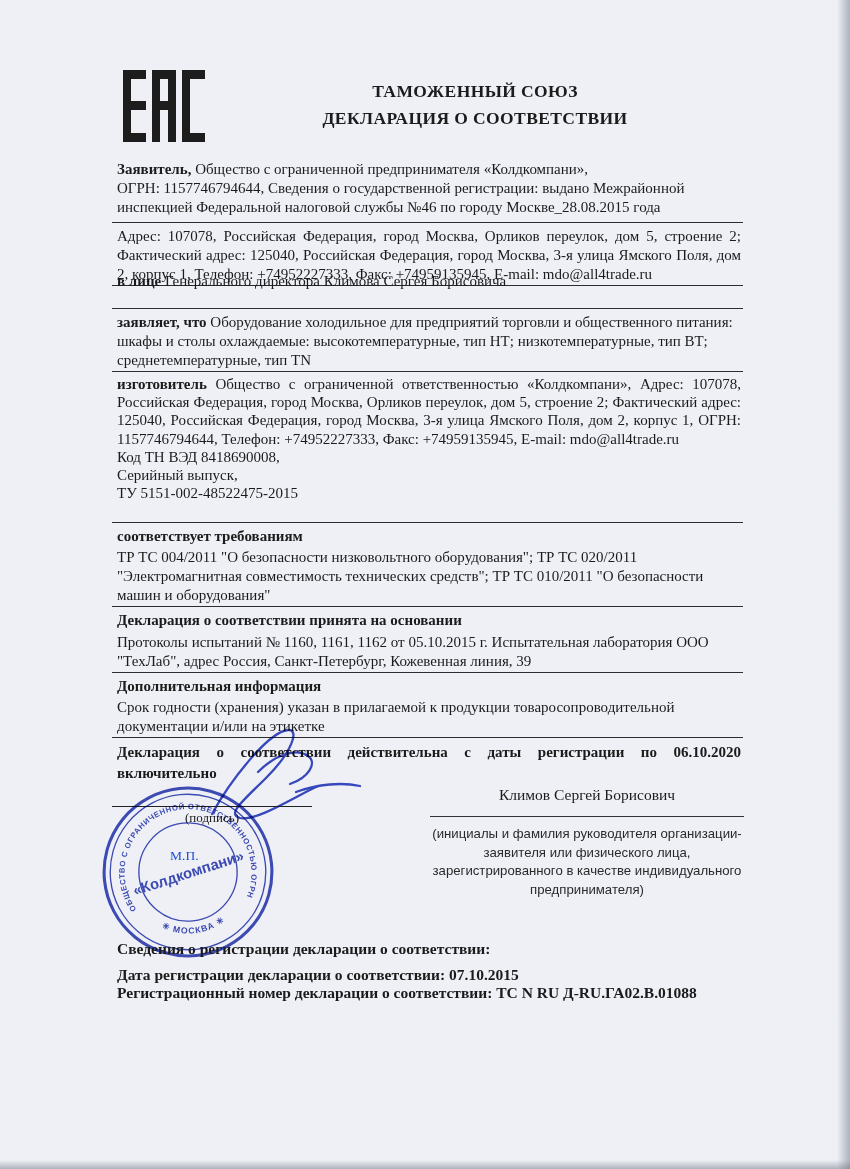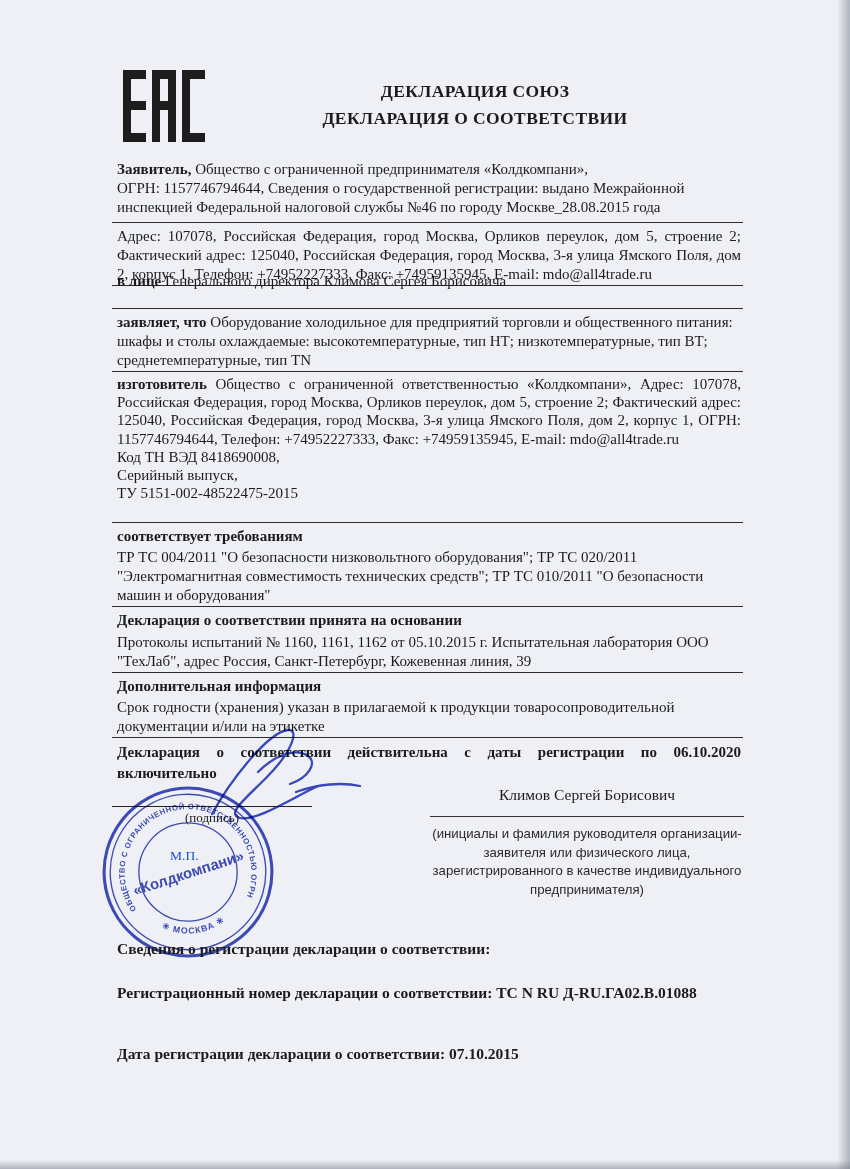--- a/index.html
+++ b/index.html
@@ -58,21 +58,21 @@
       <rect x="45" y="0" width="8" height="72"></rect>
     <rect x="29" y="0" width="24" height="9"></rect>
       <rect x="29" y="31" width="24" height="9"></rect>
     <rect x="59" y="0" width="8" height="72"></rect>
       <rect x="59" y="0" width="23" height="9"></rect>
     <rect x="59" y="63" width="23" height="9"></rect>
   </g>
 </svg>
 
 <div class="titles">
-  <div>ДЕКЛАРАЦИЯ СОЮЗ</div>
+  <div>ТАМОЖЕННЫЙ СОЮЗ</div>
   <div>ДЕКЛАРАЦИЯ О СООТВЕТСТВИИ</div>
 </div>
 
 <div class="sec" style="top:160px">
   <span class="b">Заявитель,</span>
   <span>Общество с ограниченной предпринимателя «Колдкомпани»,</span>
   <span class="blk">ОГРН: 1157746794644, Сведения о государственной регистрации: выдано Межрайонной инспекцией Федеральной налоговой службы №46 по городу Москве_28.08.2015 года</span>
 </div>
 <div class="hr" style="top:222px"></div>
 
@@ -151,16 +151,16 @@
     <textPath href="#ringBottom" startOffset="50%">✳ МОСКВА ✳</textPath>
   </text>
   <text x="86" y="92" text-anchor="middle" transform="rotate(-12 86 86)" font-family="Liberation Sans, sans-serif" font-size="14.5" font-weight="bold" fill="#2f3fb3">«Колдкомпани»</text>
 </svg>
 
 <div class="reg" style="top:940px">Сведения о регистрации декларации о соответствии:</div>
 <div class="reg" style="top:984px">
   <span>Регистрационный номер декларации о соответствии:</span>
   <span>ТС N RU Д-RU.ГА02.В.01088</span>
 </div>
-<div class="reg" style="top:1045px">
+<div class="reg" style="top:966px">
   <span>Дата регистрации декларации о соответствии:</span>
   <span>07.10.2015</span>
 </div>
 
 </body></html>

